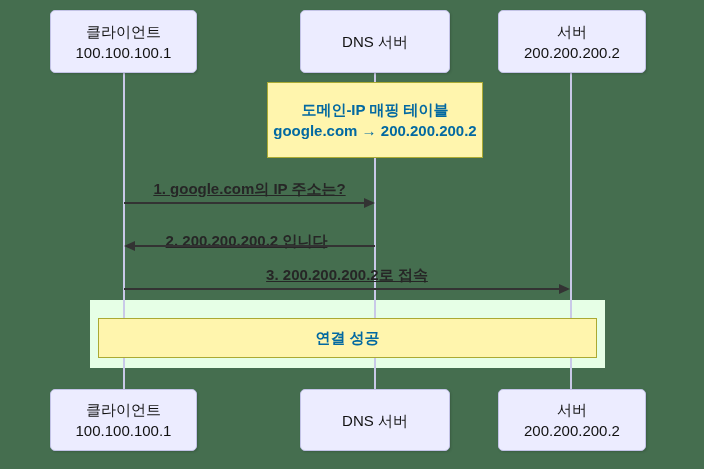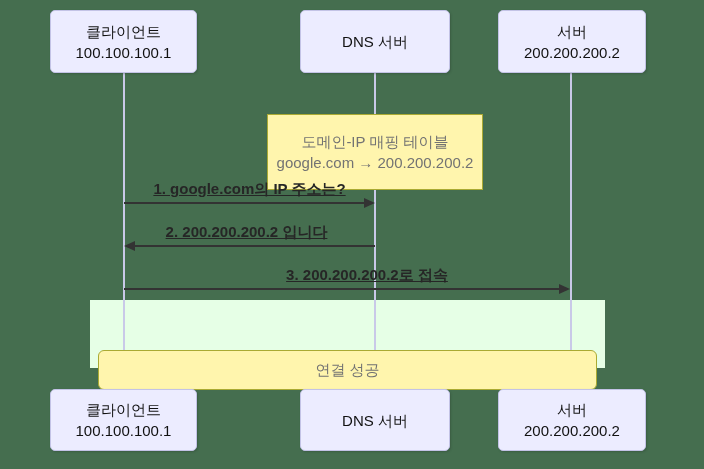--- a/index.html
+++ b/index.html
@@ -57,51 +57,50 @@
     left: 90px; top: 300px; width: 515px; height: 68px;
     background: #E6FFE6;
     z-index: 1;
   }
   
   .note {
     position: absolute;
     background: #FFF5AD;
     border: 1px solid #AAAA33;
     box-sizing: border-box;
-    color: #737373;
+    color: #0369a1;
     font-size: 15px;
-    font-weight: 400;
+    font-weight: 700;
     text-align: center;
     z-index: 3;
-    margin-top: 32px;
   }
   .note-mapping {
     left: 267px; top: 82px; width: 216px; height: 76px;
     display: flex; flex-direction: column;
     align-items: center; justify-content: center;
     line-height: 21px;
   }
   .note-success {
     left: 98px; top: 318px; width: 499px; height: 40px;
-    display: flex; align-items: center; justify-content: center; border-radius: 6px;
+    display: flex; align-items: center; justify-content: center;
   }
   
   .msg-text {
     position: absolute;
     color: #262626;
     font-size: 15px;
     font-weight: 600;
     text-align: center;
     line-height: 18px;
     z-index: 4;
     text-decoration: underline;
   }
   .msg1-text { left: 124px; top: 180px; width: 251px; }
-  .msg2-text { left: 124px; top: 223px; width: 245px; }
-  .msg3-text { left: 124px; top: 266px; width: 446px; margin-left: 20px; }
+  .msg2-text { left: 124px; top: 232px; width: 245px; }
+  .msg3-text { left: 124px; top: 266px; width: 446px; }
   .msg-line {
     position: absolute;
     height: 0;
     border-top: 2px solid #333333;
     z-index: 4;
   }
   .msg1-line { left: 124px; top: 202px; width: 242px; }
   .msg2-line { left: 132px; top: 245px; width: 243px; }
   .msg3-line { left: 124px; top: 288px; width: 438px; }
   .arrowhead {

